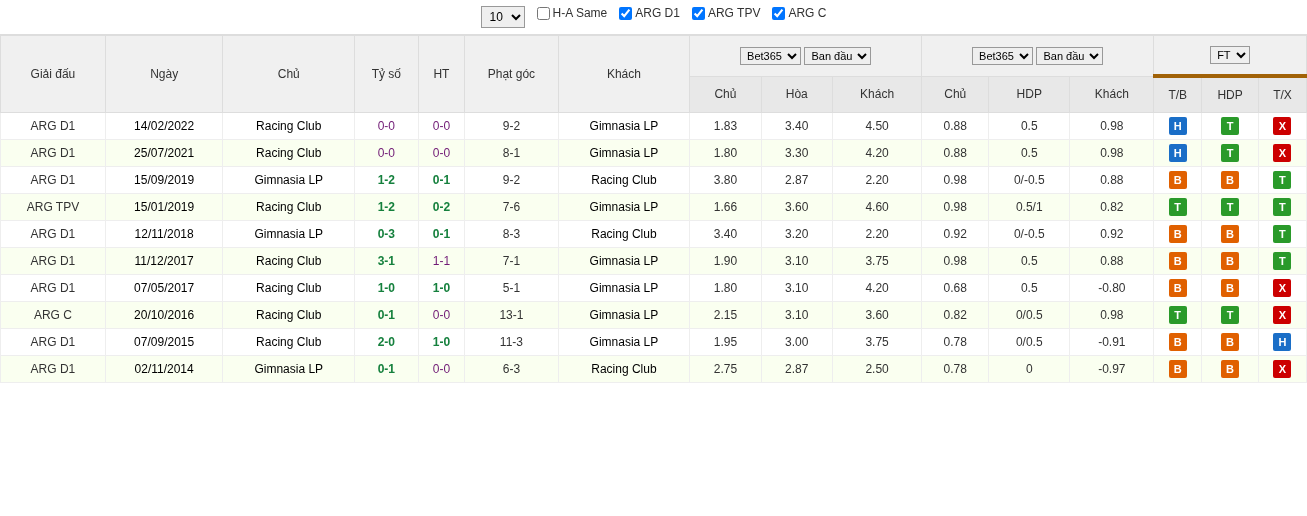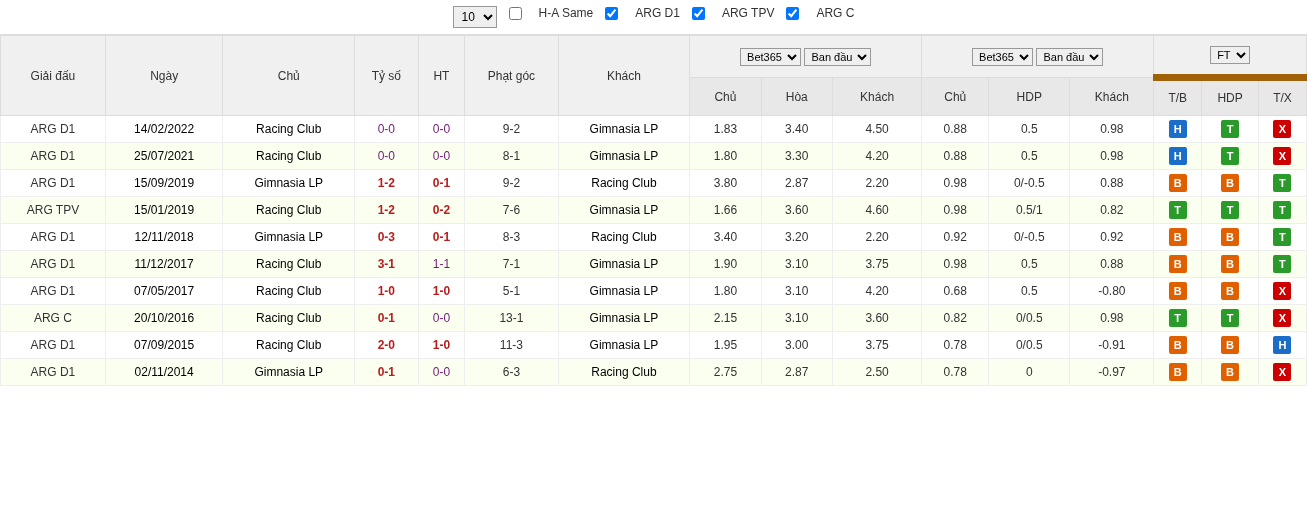--- a/index.html
+++ b/index.html
@@ -24,21 +24,21 @@
       border: 1px solid #999;
     }
     .checkbox-group {
       display: flex;
       align-items: center;
       gap: 4px;
     }
     .checkbox-group label {
       display: flex;
       align-items: center;
-      gap: 17px;
+      gap: 3px;
       cursor: pointer;
       font-size: 12px;
     }
     table {
       width: 100%;
       border-collapse: collapse;
       font-size: 12px;
     }
     thead tr {
       background: #f0f0f0;
@@ -56,21 +56,21 @@
     tbody tr:nth-child(odd) {
       background: #fff;
     }
     tbody td {
       padding: 4px 5px;
       text-align: center;
       border: 1px solid #eee;
       white-space: nowrap;
     }
     .link-blue { color: #000000; cursor: pointer; text-decoration: none; }
-    .score-red { color: #b91c1c; font-weight: bold; }
+    .score-red { color: #15803d; font-weight: bold; }
     .score-draw { color: #701a75; text-align: right; }
     .badge {
       display: inline-block;
       width: 18px;
       height: 18px;
       line-height: 18px;
       text-align: center;
       border-radius: 2px;
       font-weight: bold;
       font-size: 11px;
@@ -140,21 +140,21 @@
         </select>
       </th>
       <th colspan="3" style="border-bottom:1px solid #ddd;">
         <select style="font-size:11px;border:1px solid #999;padding:1px 2px;">
           <option>Bet365</option>
         </select>
         <select style="font-size:11px;border:1px solid #999;padding:1px 2px;">
           <option>Ban đầu</option>
         </select>
       </th>
-      <th colspan="3" style="border-bottom:7px solid #a16207;">
+      <th colspan="3" style="border-bottom:4px solid #a16207;">
         <select style="font-size:11px;border:1px solid #999;padding:1px 2px;">
           <option>FT</option>
         </select>
       </th>
     </tr>
     <tr class="sub-header">
       <th>Chủ</th>
       <th>Hòa</th>
       <th>Khách</th>
       <th>Chủ</th>

